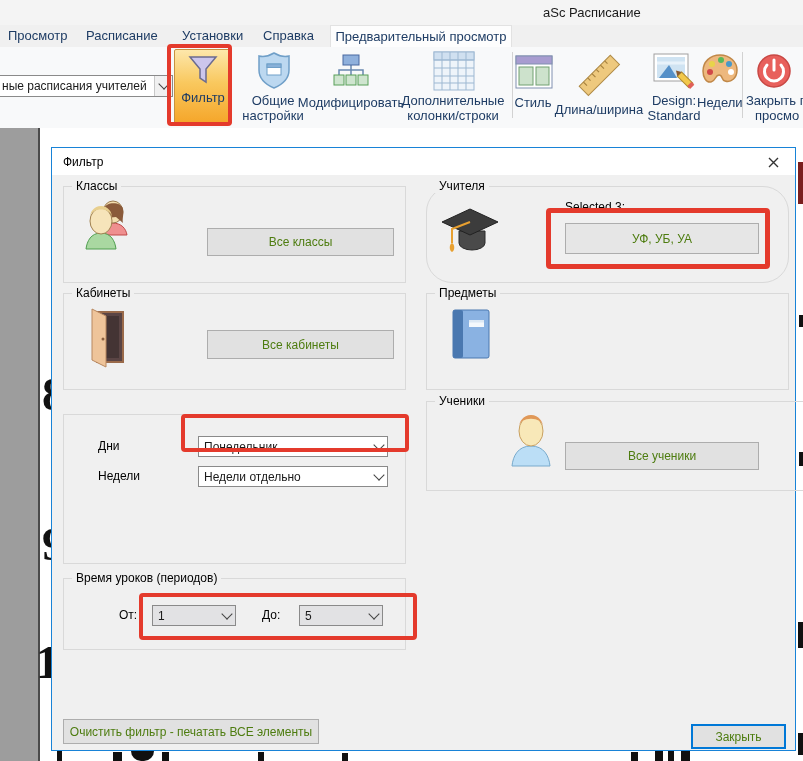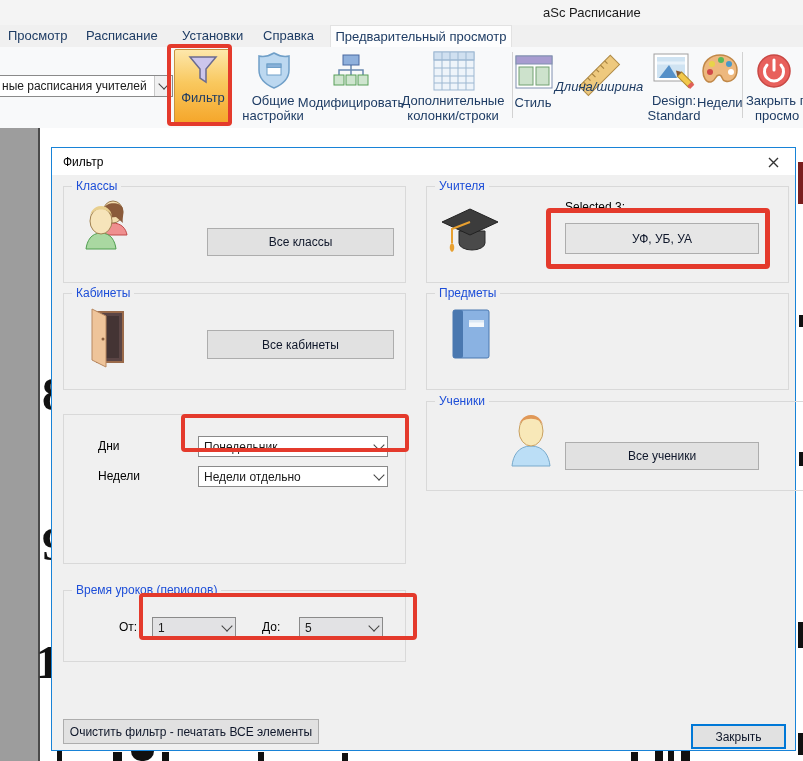--- a/index.html
+++ b/index.html
@@ -37,24 +37,24 @@
   .bg-edge{left:38px;top:128px;width:2px;height:633px;background:#4a4a4a;}
   .bg-page{left:40px;top:128px;width:763px;height:633px;background:#ffffff;}
   .pgfrag{position:absolute;font-family:"Liberation Serif","DejaVu Serif",serif;font-weight:bold;font-size:46px;color:#111;}
   .inkmark{position:absolute;background:#101010;}
   
   .dialog{left:51px;top:147px;width:745px;height:604px;background:#f0f0f0;border:1px solid #1883d7;box-sizing:border-box;z-index:5;}
   .dlg-titlebar{position:absolute;left:0;top:0;width:100%;height:27px;background:#ffffff;}
   .dlg-title{position:absolute;left:11px;top:7px;font-size:12px;color:#000;}
   .dlg-close{position:absolute;right:8px;top:5px;width:28px;height:18px;display:flex;align-items:center;justify-content:center;}
   .grp{position:absolute;border:1px solid #d9d9d9;box-sizing:border-box;}
-  .grp-label{position:absolute;top:-8px;left:8px;background:#f0f0f0;padding:0 4px;font-size:12px;color:#1d4ed8;white-space:nowrap;}
+  .grp-label{position:absolute;top:-8px;left:8px;background:#f0f0f0;padding:0 4px;font-size:12px;color:#000000;white-space:nowrap;}
   .btn{
     position:absolute;background:#e1e1e1;border:1px solid #adadad;box-sizing:border-box;
-    font-size:12px;color:#0f172a;display:flex;align-items:center;justify-content:center;white-space:nowrap;
+    font-size:12px;color:#4d7c0f;display:flex;align-items:center;justify-content:center;white-space:nowrap;
   }
   .btn.default{border:2px solid #0078d7;}
   .flabel{position:absolute;font-size:12px;color:#000;white-space:nowrap;}
   
   .annot{position:absolute;border:4px solid #e43a2c;border-radius:4px;box-sizing:border-box;z-index:10;}
   .icon{position:absolute;}
 </style>
 </head>
 <body>
 
@@ -130,21 +130,21 @@
   <span class="rb-label" style="left:511px;top:48px;width:44px;">Стиль</span>
 
   <span class="icon" style="left:576px;top:6px;">
     <svg width="46" height="44" viewBox="0 0 46 44">
       <g transform="rotate(-45 23 22)">
         <rect x="1" y="16" width="44" height="13" fill="#eec97e" stroke="#b08c48"></rect>
         <path d="M7 16 v5 M13 16 v4 M19 16 v5 M25 16 v4 M31 16 v5 M37 16 v4" stroke="#a8823e" stroke-width="1.2" fill="none"></path>
       </g>
     </svg>
   </span>
-  <span class="rb-label" style="left:553px;top:32px;width:92px;font-style:italic;">Длина/ширина</span>
+  <span class="rb-label" style="left:553px;top:55px;width:92px;">Длина/ширина</span>
 
   <span class="icon" style="left:653px;top:6px;">
     <svg width="42" height="40" viewBox="0 0 42 40">
       <rect x="1" y="1" width="34" height="27" fill="#ffffff" stroke="#a0a0a0"></rect>
       <rect x="4" y="4" width="28" height="21" fill="#cfe3f2"></rect>
       <path d="M6 25 L16 12 L24 25 Z" fill="#5590c8"></path>
       <path d="M4 10 H32" stroke="#e8f2fa" stroke-width="3"></path>
       <g transform="rotate(45 30 26)">
         <rect x="24" y="22" width="16" height="6" fill="#f2c84b" stroke="#b08c30"></rect>
         <rect x="38" y="22" width="4" height="6" fill="#e06058"></rect>
@@ -221,21 +221,21 @@
         <ellipse cx="31" cy="13" rx="10" ry="11" fill="#f3ddae" stroke="#9a7a50"></ellipse>
         <path d="M22 10 C23 3 39 2 41 10 C42 16 40 20 41 24 L34 18 L24 19 Z" fill="#8a5a3a"></path>
         <path d="M19 34 C9 34 5 42 4 50 L34 50 C33 42 29 34 19 34 Z" fill="#a9d8a1" stroke="#4f9e4f"></path>
         <ellipse cx="19" cy="22" rx="11" ry="13" fill="#f6e4ba" stroke="#a08050"></ellipse>
         <path d="M8 18 C9 8 29 8 30 18 C30 13 26 7 19 7 C12 7 8 13 8 18 Z" fill="#e8cf8e"></path>
       </svg>
     </span>
     <div class="btn" style="left:143px;top:41px;width:187px;height:28px;">Все классы</div>
   </div>
 
-  <div class="grp" style="left:374px;top:38px;width:363px;height:97px;">
+  <div class="grp" style="left:374px;top:38px;width:363px;height:97px;border-radius:26px;">
     <span class="grp-label">Учителя</span>
     <span class="icon" style="left:13px;top:18px;">
       <svg width="60" height="54" viewBox="0 0 60 54">
         <path d="M19 26 v12 a13 7 0 0 0 26 0 v-12 Z" fill="#4a4a4a" stroke="#2a2a2a"></path>
         <path d="M30 4 L58 17 L30 30 L2 17 Z" fill="#3c3c3c" stroke="#222"></path>
         <path d="M30 17 L12 24 L12 38" fill="none" stroke="#e8a030" stroke-width="2"></path>
         <path d="M12 38 c-3 1 -3 8 0 9 c3 -1 3 -8 0 -9 Z" fill="#e8a030"></path>
       </svg>
     </span>
     <span class="flabel" style="left:138px;top:13px;">Selected 3:</span>
@@ -289,21 +289,21 @@
     <span class="icon" style="left:81px;top:10px;">
       <svg width="46" height="62" viewBox="0 0 46 62">
         <path d="M23 34 C10 34 5 44 4 54 L42 54 C41 44 36 34 23 34 Z" fill="#bbdef6" stroke="#78aacc"></path>
         <ellipse cx="23" cy="19" rx="12" ry="15" fill="#f8e8b8" stroke="#c8a060"></ellipse>
         <path d="M11 15 C11 4 35 4 35 15 C35 10 31 3 23 3 C15 3 11 10 11 15 Z" fill="#e09858"></path>
       </svg>
     </span>
     <div class="btn" style="left:138px;top:40px;width:194px;height:28px;">Все ученики</div>
   </div>
 
-  <div class="grp" style="left:11px;top:430px;width:343px;height:72px;margin-top:12px;">
+  <div class="grp" style="left:11px;top:430px;width:343px;height:72px;">
     <span class="grp-label">Время уроков (периодов)</span>
     <span class="flabel" style="left:55px;top:29px;">От:</span>
     <div class="combo gray" style="position:absolute;left:88px;top:26px;width:84px;height:21px;">
       <span class="txt">1</span>
       <span class="dd" style="background:transparent;border-left:none;">
           <span class="chev"></span>
         </span>
     </div>
     <span class="flabel" style="left:198px;top:29px;">До:</span>
     <div class="combo gray" style="position:absolute;left:235px;top:26px;width:84px;height:21px;">

